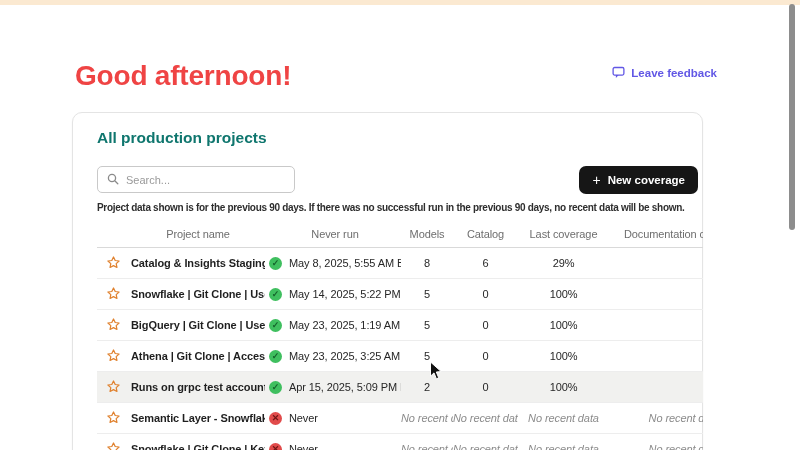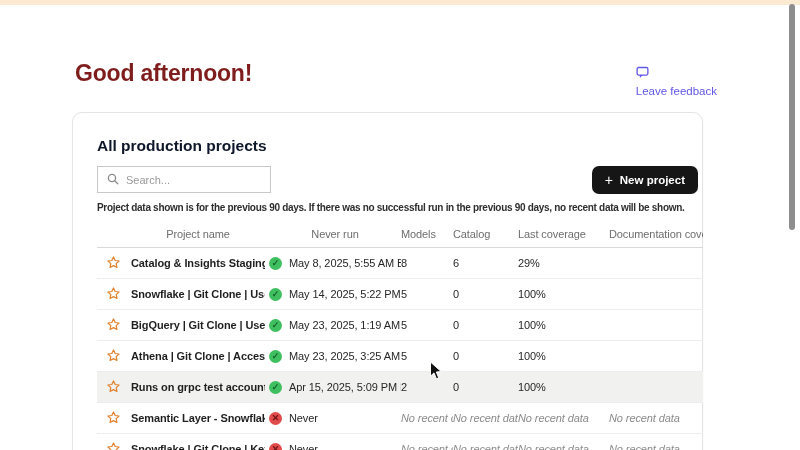--- a/index.html
+++ b/index.html
@@ -1,49 +1,49 @@
 <!DOCTYPE html>
 <html><head>
 <meta charset="utf-8">
 <style>
   html,body{margin:0;padding:0;width:800px;height:450px;overflow:hidden;}
   body{position:relative;background:#ffffff;font-family:"Liberation Sans",sans-serif;color:#1f1f1f;
        -webkit-font-smoothing:antialiased;}
   .topbar{position:absolute;top:0;left:0;width:800px;height:5px;background:#fbe9d1;}
 
-  .greeting{position:absolute;left:75px;top:60px;margin:0;font-size:23px;font-weight:700;
-            letter-spacing:-0.2px;color:#7f1d1d;}
-
-  .feedback{position:absolute;top:66px;right:83px;display:flex;gap:6px;
-            color:#6157e5;font-size:11.5px;font-weight:400;cursor:pointer;white-space:nowrap;flex-direction:column;}
+  .greeting{position:absolute;left:75px;top:60px;margin:0;font-size:28px;font-weight:700;
+            letter-spacing:-0.2px;color:#ef4444;}
+
+  .feedback{position:absolute;top:66px;right:83px;display:flex;align-items:center;gap:6px;
+            color:#6157e5;font-size:11.5px;font-weight:700;cursor:pointer;white-space:nowrap;}
   .feedback svg{display:block;}
 
   .card{position:absolute;left:72px;top:112px;width:631px;height:400px;background:#fff;
         border:1px solid #e4e4e4;border-radius:10px;box-shadow:0 1px 2px rgba(0,0,0,0.05);box-sizing:border-box;}
-  .card-title{position:absolute;left:24px;top:24px;margin:0;font-size:15.5px;font-weight:700;color:#0f172a;}
-
-  .search{position:absolute;left:24px;top:53px;width:174px;height:27px;border:1px solid #c9c9c9;
-          border-radius:0;display:flex;align-items:center;gap:7px;padding:0 9px;box-sizing:border-box;background:#fff;}
+  .card-title{position:absolute;left:24px;top:16px;margin:0;font-size:15.5px;font-weight:700;color:#0f766e;}
+
+  .search{position:absolute;left:24px;top:53px;width:198px;height:27px;border:1px solid #c9c9c9;
+          border-radius:5px;display:flex;align-items:center;gap:7px;padding:0 9px;box-sizing:border-box;background:#fff;}
   .search input{border:none;outline:none;flex:1;min-width:0;font-size:11px;font-family:inherit;color:#333;
                 background:transparent;padding:0;}
   .search input::placeholder{color:#9a9a9a;}
 
   .newproj{position:absolute;top:53px;right:4px;height:28px;background:#161616;color:#fff;border:none;
            border-radius:7px;font-size:11.5px;font-weight:600;display:flex;align-items:center;gap:7px;
            padding:0 13px;font-family:inherit;cursor:pointer;}
   .newproj .plus{font-size:14px;font-weight:400;line-height:1;}
 
   .disclaimer{position:absolute;left:24px;top:89px;width:607px;font-size:10px;font-weight:700;color:#2e2e2e;
               letter-spacing:-0.3px;white-space:nowrap;overflow:hidden;}
 
   .table-viewport{position:absolute;left:24px;top:108px;width:606px;height:292px;overflow:hidden;}
   table{border-collapse:collapse;table-layout:fixed;width:662px;font-size:11px;letter-spacing:-0.1px;}
   thead th{font-weight:400;color:#6e6e6e;text-align:center;height:26px;padding:0;
            border-bottom:1px solid #d9d9d9;white-space:nowrap;overflow:hidden;}
-  th.right,td.right{text-align:left;margin-left:12px;}
+  th.right,td.right{text-align:center;margin-left:12px;}
   tbody tr{border-bottom:1px solid #ededed;}
   tbody tr.highlight{background:#f1f1ef;}
   tbody td{height:30px;padding:0;white-space:nowrap;overflow:hidden;vertical-align:middle;color:#272727;}
 
   .c-star{padding-left:8px;}
   .star{display:inline-flex;width:16px;height:16px;align-items:center;justify-content:center;cursor:pointer;}
   .c-name a{color:#1f1f1f;font-weight:700;text-decoration:underline;text-decoration-thickness:1px;
             text-underline-offset:2px;cursor:pointer;display:block;overflow:hidden;white-space:nowrap;}
   .c-lastrun{padding-left:4px;}
   .cellflex{display:flex;align-items:center;gap:7px;white-space:nowrap;overflow:hidden;}
@@ -82,21 +82,21 @@
       <svg width="12" height="12" viewBox="0 0 12 12" fill="none">
         <circle cx="5" cy="5" r="3.6" stroke="#8a8a8a" stroke-width="1.3"></circle>
         <path d="M8 8l2.8 2.8" stroke="#8a8a8a" stroke-width="1.3" stroke-linecap="round"></path>
       </svg>
     </span>
     <input type="text" value="" placeholder="Search..." style="">
   </div>
 
   <button class="newproj">
     <span class="plus">+</span>
-    <span>New project</span>
+    <span>New coverage</span>
   </button>
 
   <div class="disclaimer">Project data shown is for the previous 90 days. If there was no successful run in the previous 90 days, no recent data will be shown.</div>
 
   <div class="table-viewport">
     <table>
       <colgroup>
         <col style="width:34px">
           <col style="width:134px">
           <col style="width:136px">

